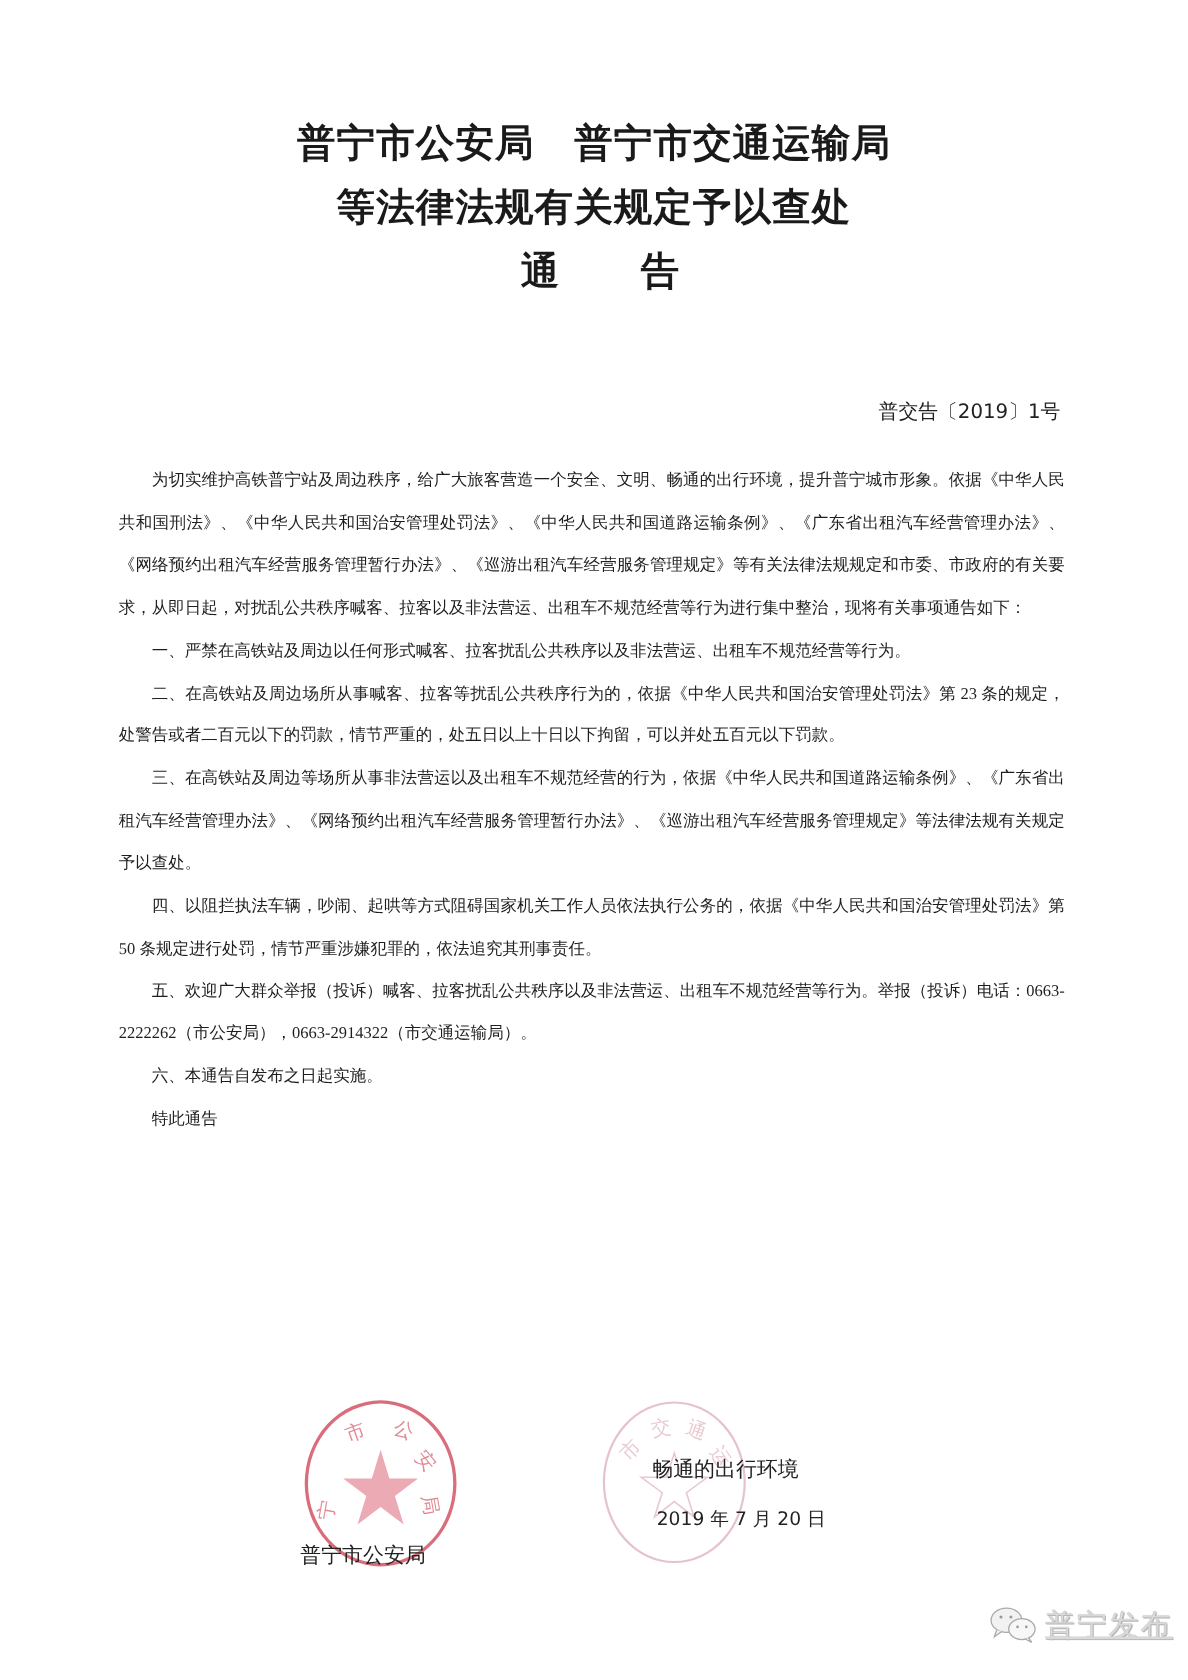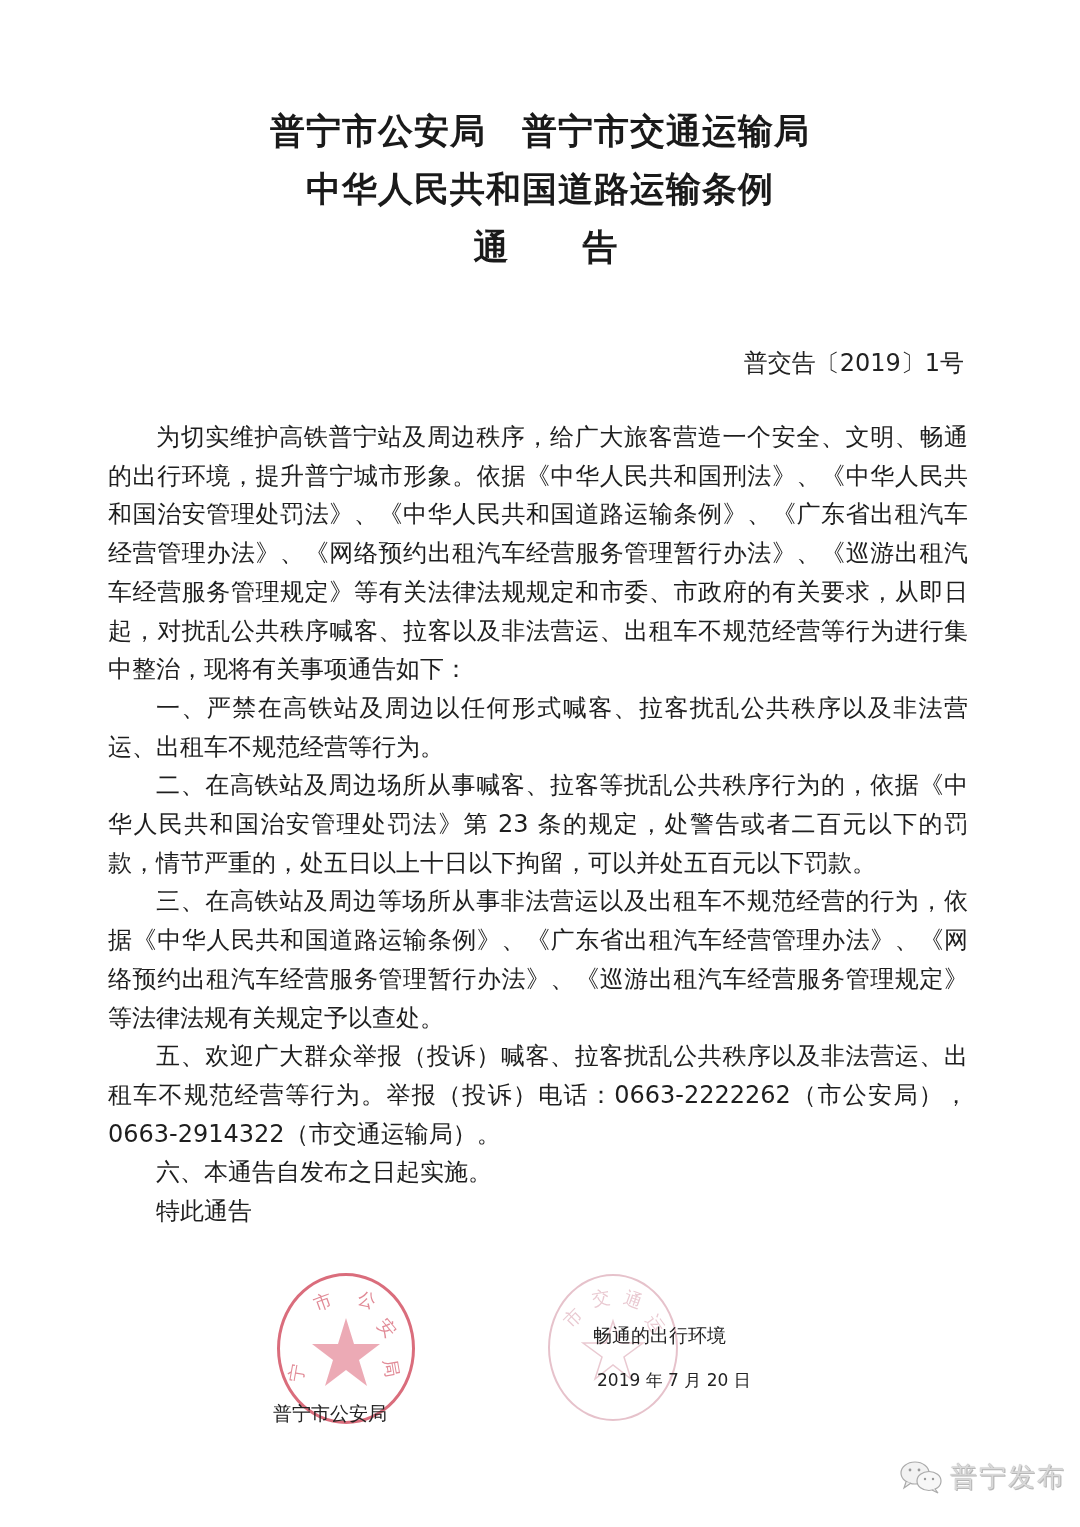--- a/index.html
+++ b/index.html
@@ -8,25 +8,25 @@
     font-family:"DejaVu Sans", sans-serif; color:#1c1c1c;
   }
   .title-block { position:absolute; left:0; top:102px; width:1080px; text-align:center; }
   .title-line {
     font-family:"DejaVu Sans", sans-serif; font-weight:bold; font-size:35px;
     line-height:58px; letter-spacing:1px; color:#1a1a1a; white-space:nowrap;
   }
   .title-line.last { letter-spacing:0;margin-left:11px; }
   .title-line.last span.gap { display:inline-block; width:74px; }
   .doc-number {
-    position:absolute; right:116px; top:347px; font-size:24px; color:#222; white-space:nowrap;
+    position:absolute; right:116px; top:362px; font-size:18px; color:#222; white-space:nowrap;
   }
   .body-text {
     position:absolute; left:108px; top:418px; width:860px;
-    font-size:24px; line-height:38.7px; color:#1e1e1e; text-align:justify;
+    font-size:15px; line-height:38.7px; color:#1e1e1e; text-align:justify;font-family:Liberation Serif, serif;
   }
   .para { margin:0; text-indent:2em; }
   .para.closing { text-indent:2em; }
   .sig-left {
     position:absolute; left:273px; top:1401px; font-size:19px; color:#222; white-space:nowrap;
   }
   .sig-right {
     position:absolute; left:593px; top:1323px; font-size:19px; color:#222; white-space:nowrap;
   }
   .sig-date {
@@ -36,40 +36,42 @@
   .seal-left { left:277px; top:1273px; width:132px; height:145px; border:3px solid rgba(205,60,80,0.75); }
   .seal-right { left:548px; top:1274px; width:126px; height:143px; border:2px solid rgba(200,120,140,0.45); }
   .seal svg { position:absolute; left:0; top:0; width:100%; height:100%; }
   .seal-char { position:absolute; font-family:"DejaVu Serif", serif; font-size:18px; }
   .watermark {
     position:absolute; left:898px; top:1459px; display:flex; align-items:center; gap:6px;
   }
   .watermark .wm-text {
     font-size:27px; color:#d9d9d9; letter-spacing:2px;
     text-shadow: 0 0 1px #999, 1px 1px 0 #bbb;
+    text-decoration: underline;
   }
 </style>
 </head>
 <body>
 
 <div class="title-block">
   <div class="title-line">普宁市公安局　普宁市交通运输局</div>
-  <div class="title-line">中华人民共和国道路运输条例</div>
+  <div class="title-line">等法律法规有关规定予以查处</div>
   <div class="title-line last">
     <span>通</span><span class="gap"></span><span>告</span>
   </div>
 </div>
 
 <div class="doc-number">普交告〔2019〕1号</div>
 
 <div class="body-text">
   <p class="para">为切实维护高铁普宁站及周边秩序，给广大旅客营造一个安全、文明、畅通的出行环境，提升普宁城市形象。依据《中华人民共和国刑法》、《中华人民共和国治安管理处罚法》、《中华人民共和国道路运输条例》、《广东省出租汽车经营管理办法》、《网络预约出租汽车经营服务管理暂行办法》、《巡游出租汽车经营服务管理规定》等有关法律法规规定和市委、市政府的有关要求，从即日起，对扰乱公共秩序喊客、拉客以及非法营运、出租车不规范经营等行为进行集中整治，现将有关事项通告如下：</p>
   <p class="para">一、严禁在高铁站及周边以任何形式喊客、拉客扰乱公共秩序以及非法营运、出租车不规范经营等行为。</p>
   <p class="para">二、在高铁站及周边场所从事喊客、拉客等扰乱公共秩序行为的，依据《中华人民共和国治安管理处罚法》第 23 条的规定，处警告或者二百元以下的罚款，情节严重的，处五日以上十日以下拘留，可以并处五百元以下罚款。</p>
   <p class="para">三、在高铁站及周边等场所从事非法营运以及出租车不规范经营的行为，依据《中华人民共和国道路运输条例》、《广东省出租汽车经营管理办法》、《网络预约出租汽车经营服务管理暂行办法》、《巡游出租汽车经营服务管理规定》等法律法规有关规定予以查处。</p>
+  <p class="para">四、以阻拦执法车辆，吵闹、起哄等方式阻碍国家机关工作人员依法执行公务的，依据《中华人民共和国治安管理处罚法》第 50 条规定进行处罚，情节严重涉嫌犯罪的，依法追究其刑事责任。</p>
   <p class="para">五、欢迎广大群众举报（投诉）喊客、拉客扰乱公共秩序以及非法营运、出租车不规范经营等行为。举报（投诉）电话：0663-2222262（市公安局），0663-2914322（市交通运输局）。</p>
   <p class="para">六、本通告自发布之日起实施。</p>
   <p class="para closing">特此通告</p>
 </div>
 
 <div class="seal seal-left">
   <svg viewBox="0 0 132 145">
     <polygon points="66,42 74,68 100,68 79,84 87,110 66,94 45,110 53,84 32,68 58,68" fill="rgba(220,100,120,0.55)"></polygon>
   </svg>
   <span class="seal-char" style="left:34px;top:14px;color:rgba(205,60,80,0.6);transform:rotate(-20deg)">市</span>

